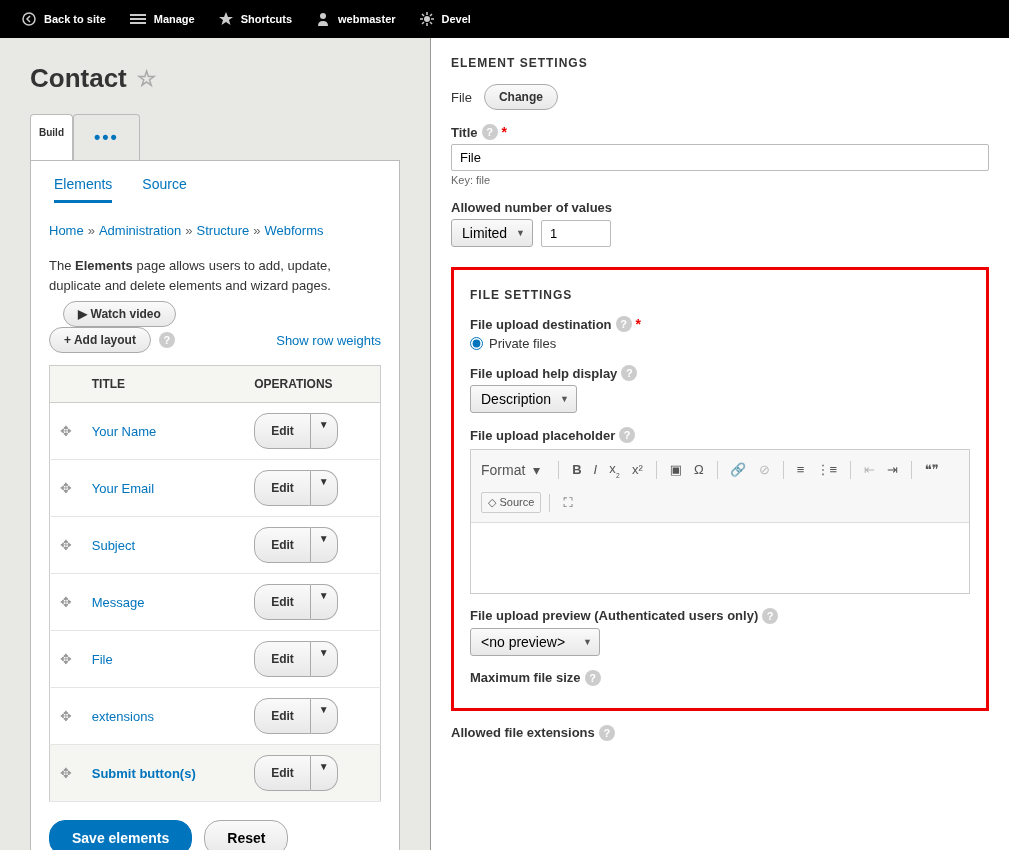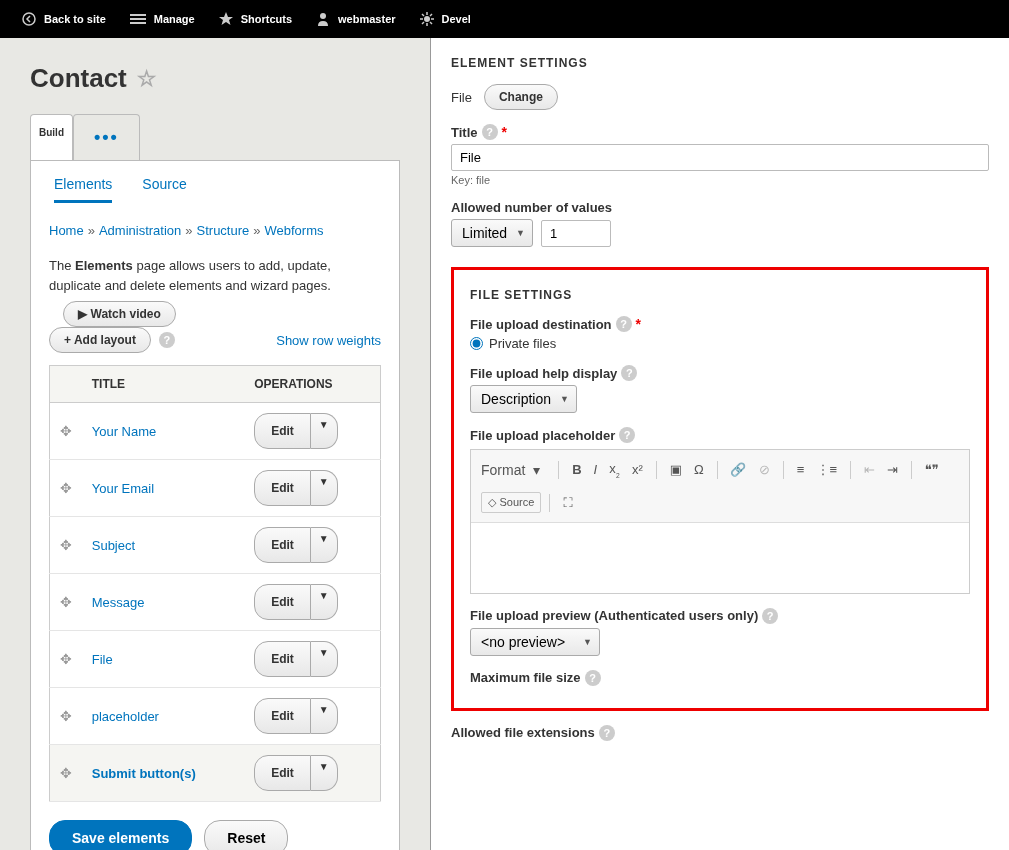--- a/index.html
+++ b/index.html
@@ -189,21 +189,21 @@
             <tr>
               <td><span class="drag-handle">✥</span></td>
               <td><a href="#" class="elem-link">File</a></td>
               <td><span class="ops-btn">
                   <span class="edit">Edit</span>
                   <span class="drop">▼</span>
                 </span></td>
             </tr>
             <tr>
               <td><span class="drag-handle">✥</span></td>
-              <td><a href="#" class="elem-link">placeholder</a></td>
+              <td><a href="#" class="elem-link">extensions</a></td>
               <td><span class="ops-btn">
                   <span class="edit">Edit</span>
                   <span class="drop">▼</span>
                 </span></td>
             </tr>
             <tr>
               <td><span class="drag-handle">✥</span></td>
               <td><a href="#" class="elem-link" style="font-weight:bold;">Submit button(s)</a></td>
               <td><span class="ops-btn">
                   <span class="edit">Edit</span>

